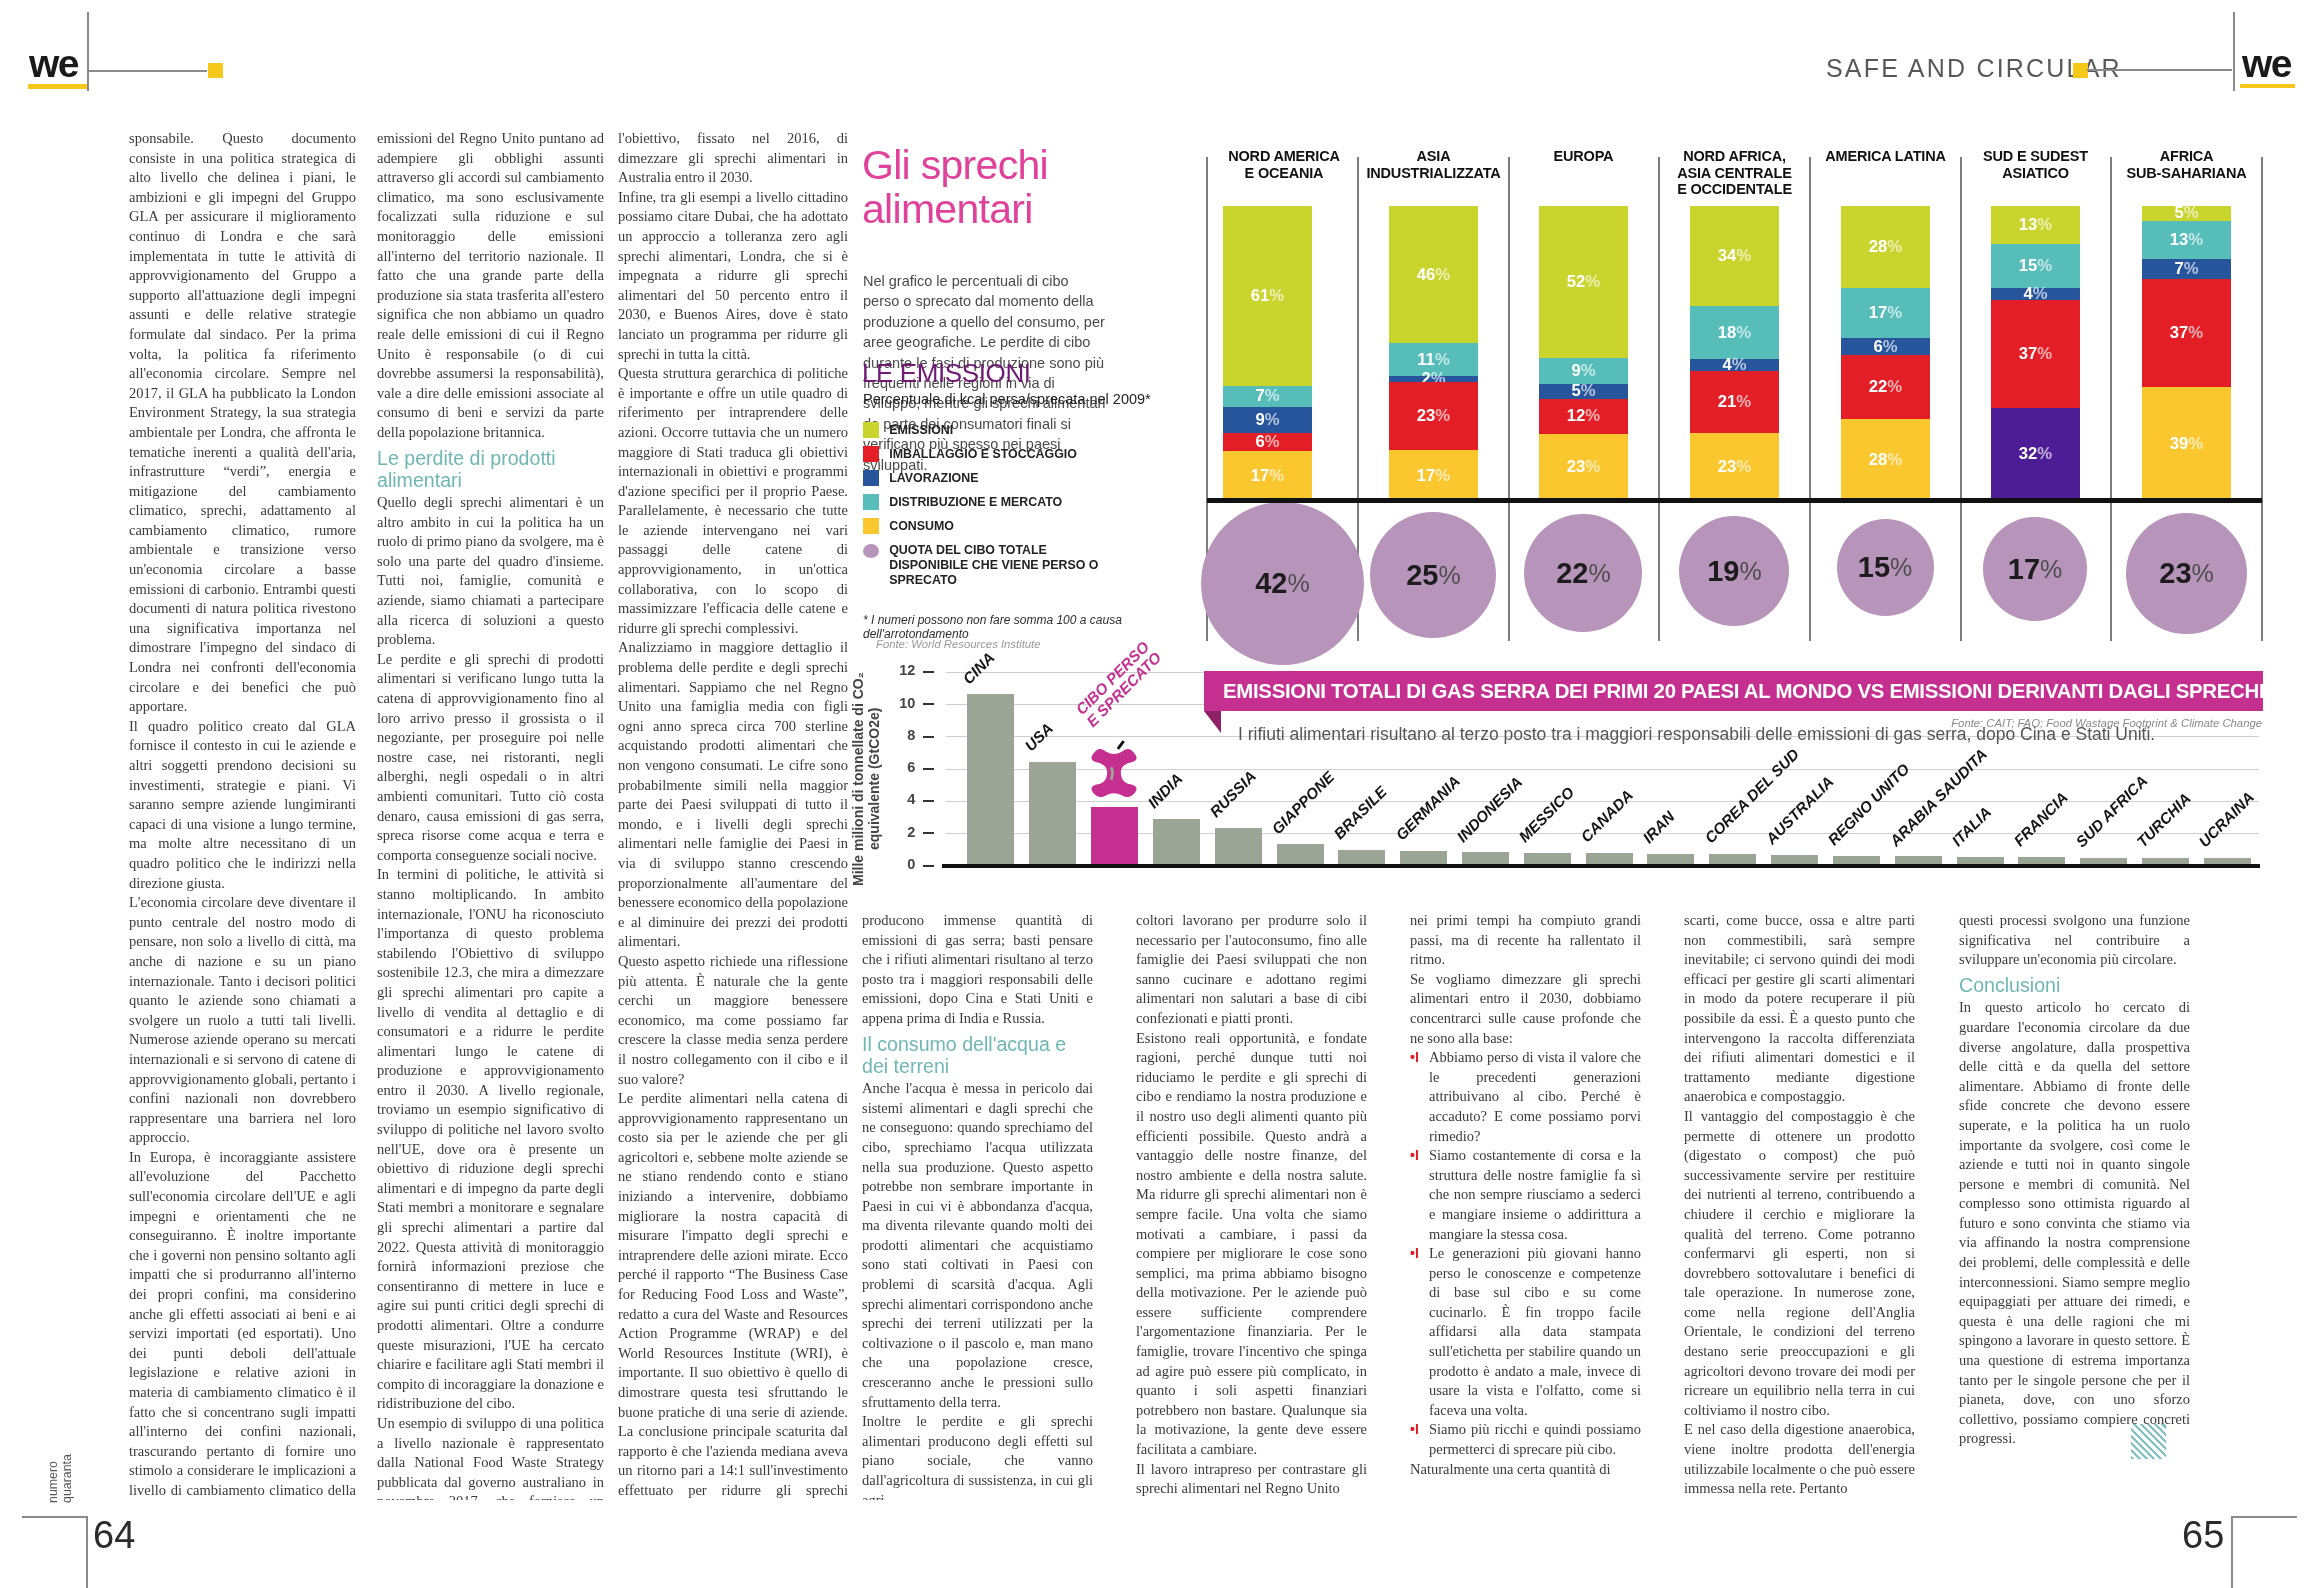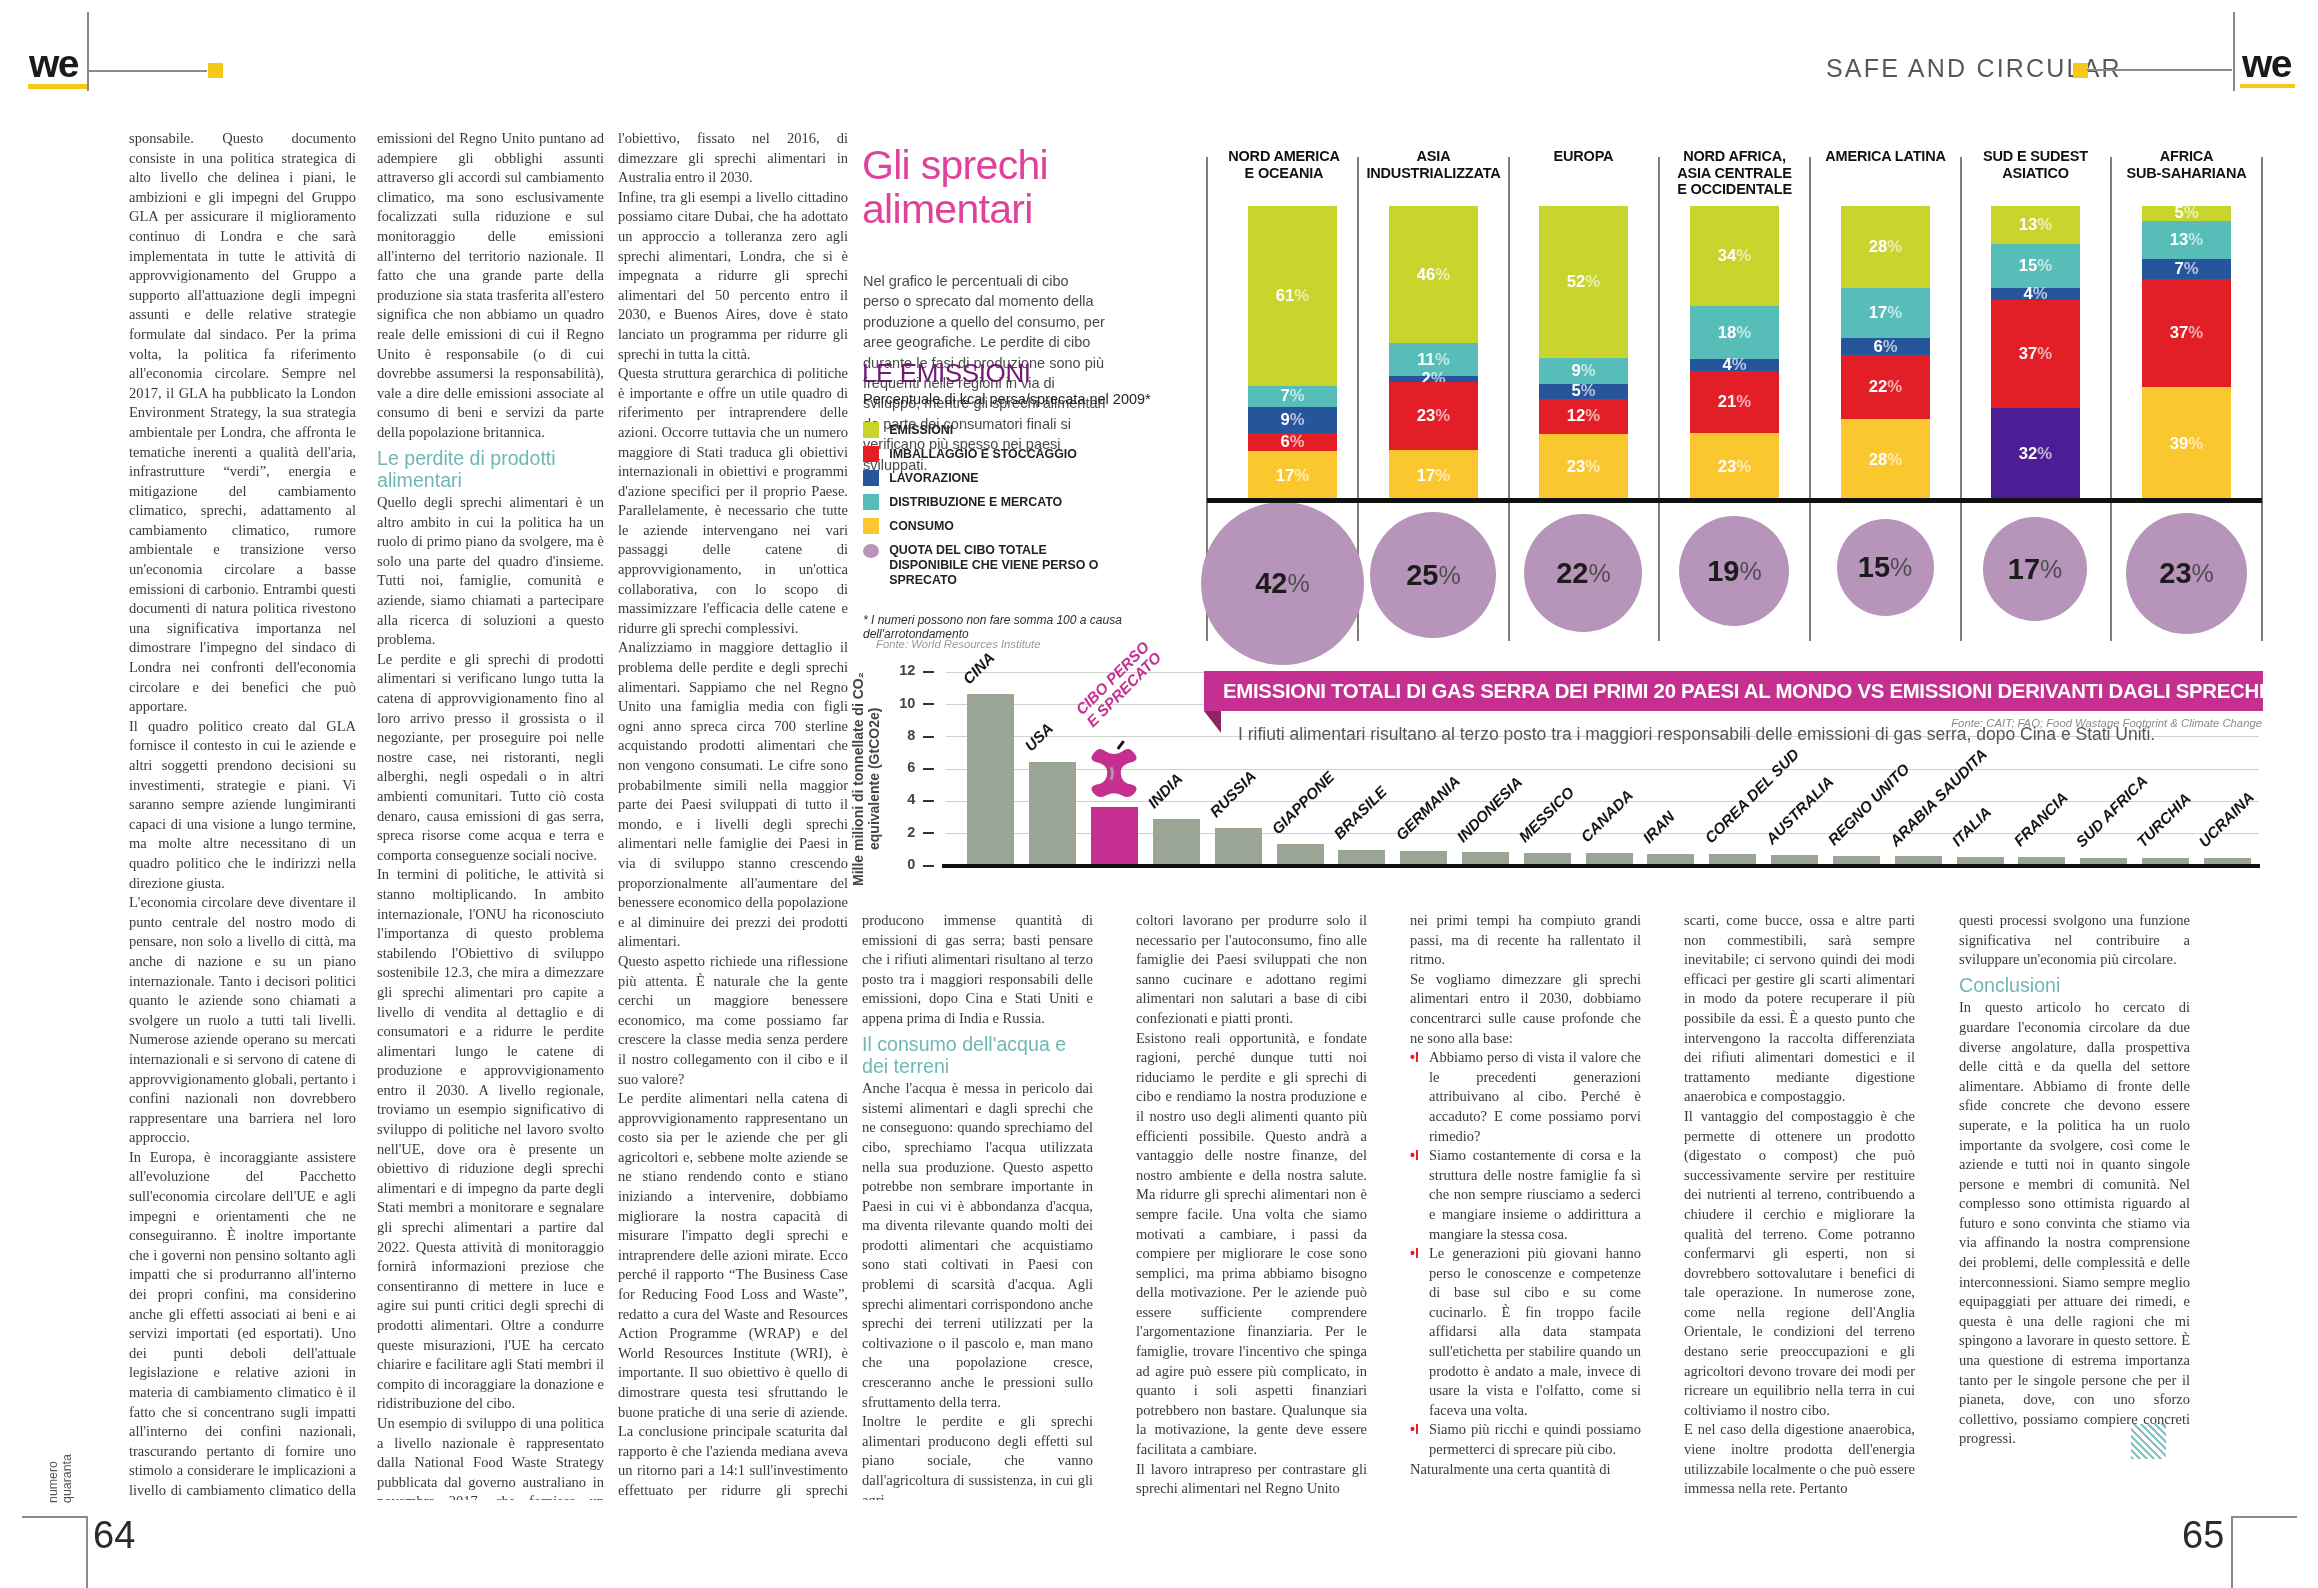--- a/index.html
+++ b/index.html
@@ -143,21 +143,21 @@
       <div class="sep" style="left: 150px;"></div>
       <div class="sep" style="left: 301px;"></div>
       <div class="sep" style="left: 451px;"></div>
       <div class="sep" style="left: 602px;"></div>
       <div class="sep" style="left: 753px;"></div>
       <div class="sep" style="left: 903px;"></div>
       <div class="sep" style="left: 1054px;"></div>
       <div class="reg-col" style="left: 0px; width: 154px;">
         <div class="reg-label">NORD AMERICA
 E OCEANIA</div>
-        <div class="reg-bar" style="left: 41px;">
+        <div class="reg-bar" style="left: 16px;">
           <div class="seg" style="height: 180px; background: rgb(201, 212, 44);">
             <span class="sl"><b>61</b><span class="pct">%</span></span>
           </div>
           <div class="seg" style="height: 20.6px; background: rgb(87, 189, 185);">
             <span class="sl"><b>7</b><span class="pct">%</span></span>
           </div>
           <div class="seg" style="height: 26.5px; background: rgb(39, 85, 156);">
             <span class="sl"><b>9</b><span class="pct">%</span></span>
           </div>
           <div class="seg" style="height: 17.7px; background: rgb(227, 30, 38);">

